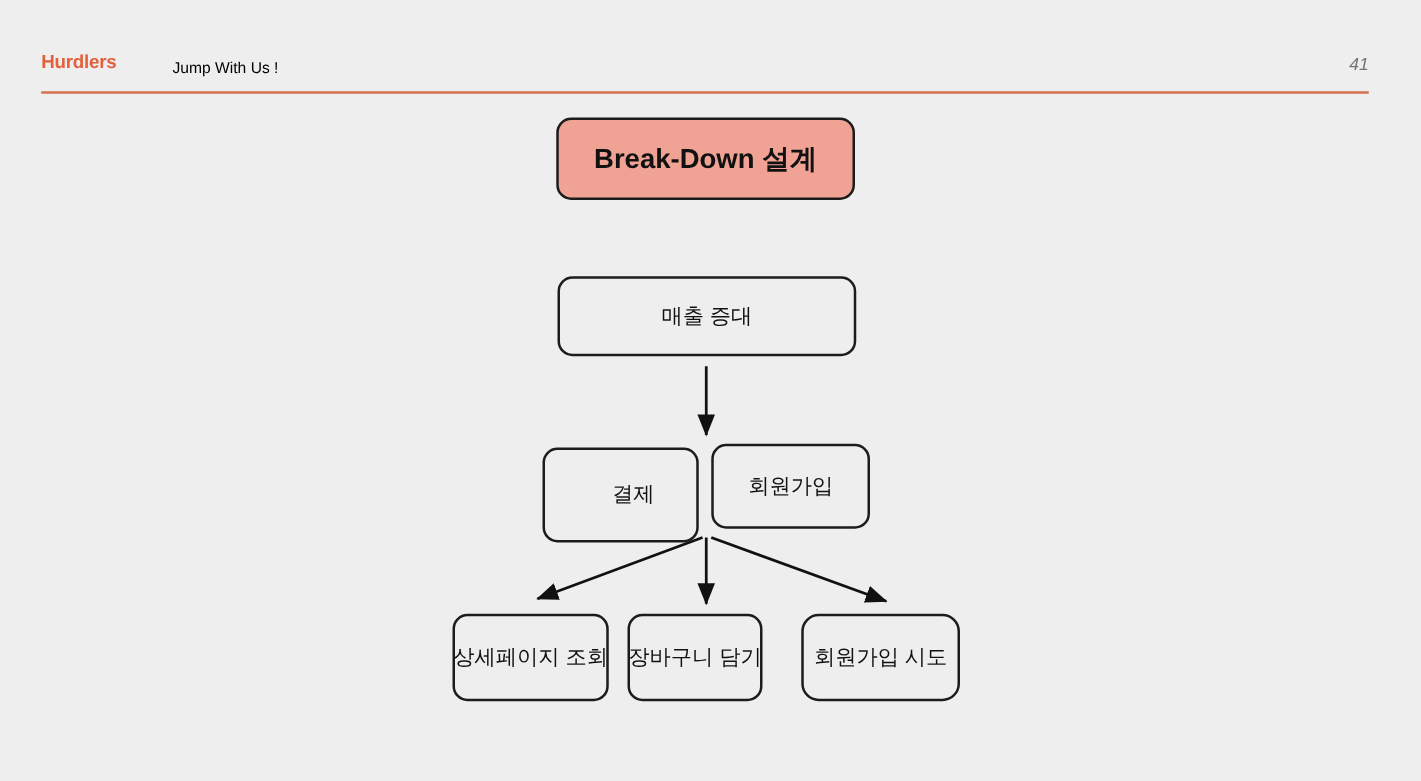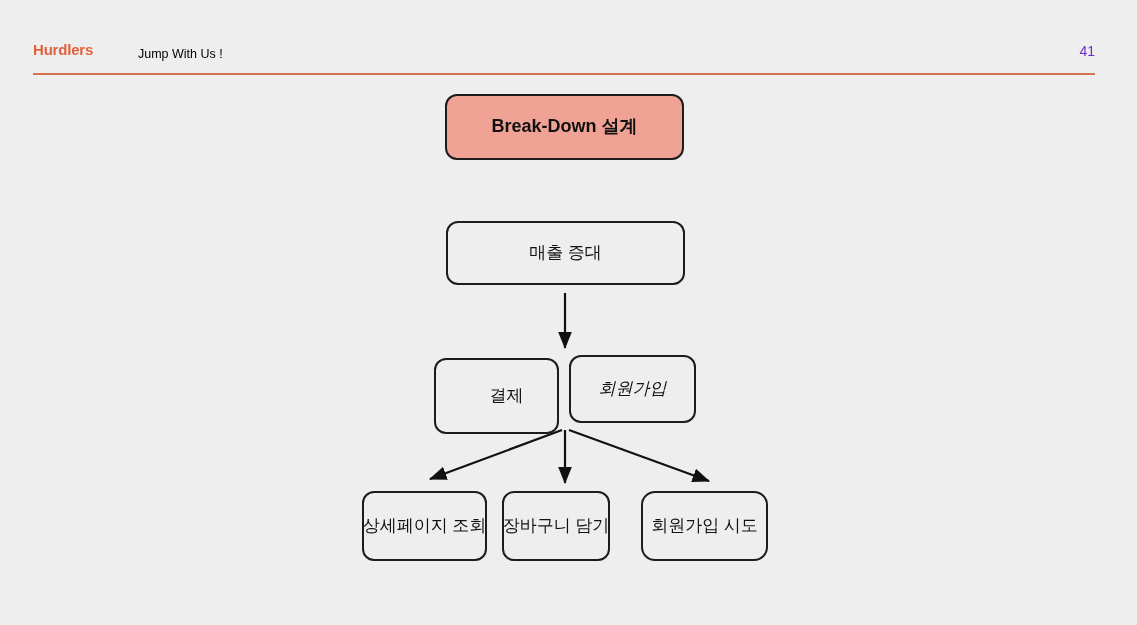--- a/index.html
+++ b/index.html
@@ -41,22 +41,23 @@
     font-weight: normal;
     color: #000000;
     line-height: 1;
     white-space: nowrap;
   }
   #page-number {
     position: absolute;
     right: 42px;
     top: 44px;
     font-size: 14px;
-    color: #6d28d9;
+    color: #737373;
     line-height: 1;
+    font-style: italic;
   }
   #header-rule {
     position: absolute;
     left: 33px;
     top: 73px;
     width: 1062px;
     height: 2px;
     background: #d4714f;
   }
 
@@ -91,30 +92,30 @@
   }
   .node-box.filled {
     background: #f0a394;
   }
   .node-label {
     font-size: 17px;
     line-height: 1.2;
     white-space: nowrap;
   }
   .node-label.root-label {
-    font-size: 18px;
+    font-size: 22px;
     font-weight: bold;
     text-align: center;
   }
 
   
   #node-root      { left: 445px; top: 94px;  width: 239px; height: 66px; }
   #node-goal      { left: 446px; top: 221px; width: 239px; height: 64px; }
   #node-payment   { left: 434px; top: 358px; width: 125px; height: 76px; padding-left: 20px; }
-  #node-signup    { left: 569px; top: 355px; width: 127px; height: 68px; font-style: italic; }
+  #node-signup    { left: 569px; top: 355px; width: 127px; height: 68px; }
   #node-detail    { left: 362px; top: 491px; width: 125px; height: 70px; }
   #node-cart      { left: 502px; top: 491px; width: 108px; height: 70px; }
   #node-trysignup { left: 641px; top: 491px; width: 127px; height: 70px; border-radius: 14px; }
 </style>
 </head>
 <body>
 
 <div id="slide-header">
   <div id="brand-title">Hurdlers</div>
   <div id="brand-tagline">Jump With Us !</div>

